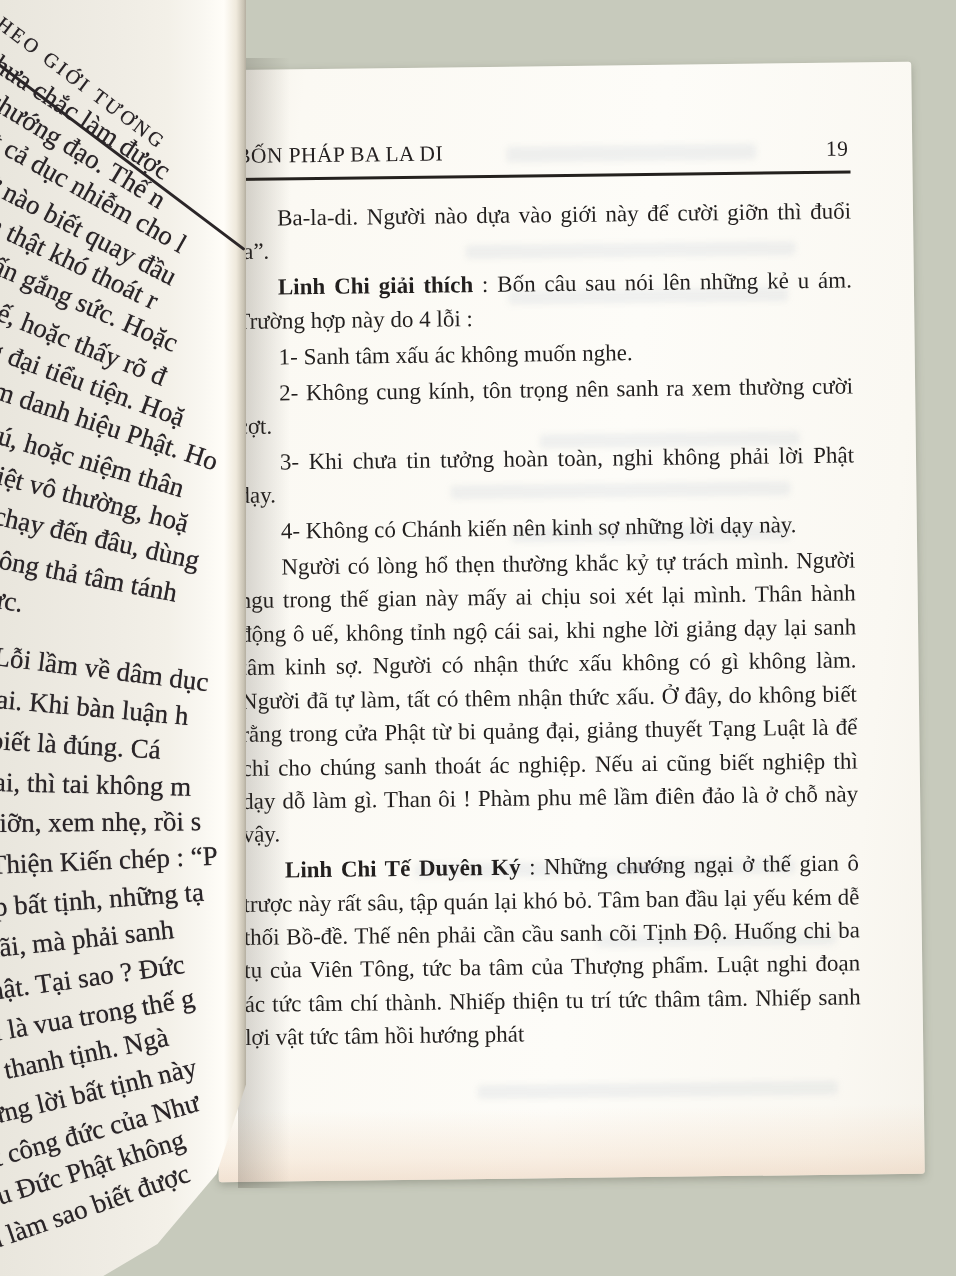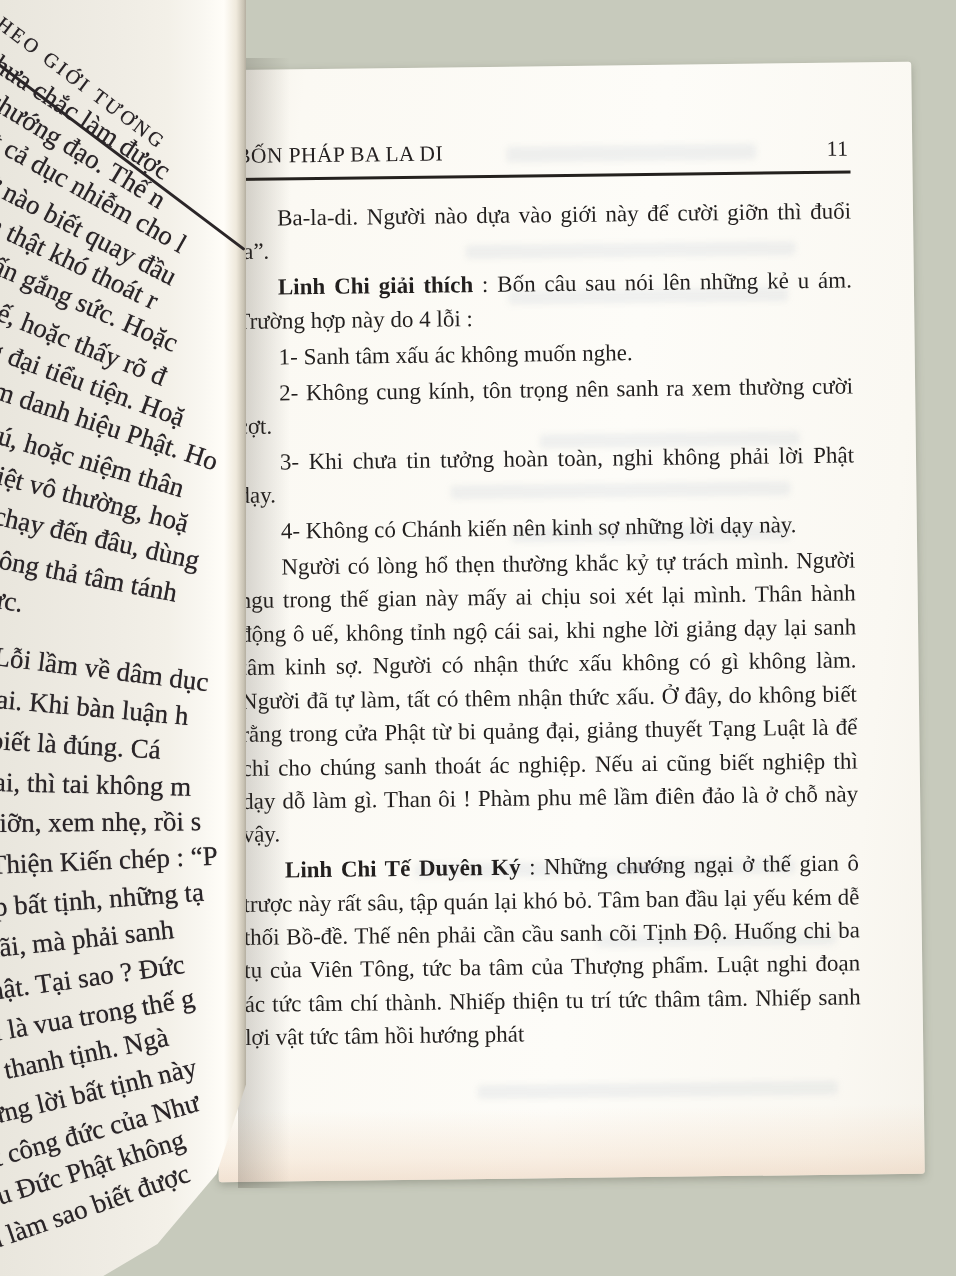--- a/index.html
+++ b/index.html
@@ -163,21 +163,21 @@
     <div class="ghost" style="left:240px; top:418px; width:340px; height:14px;"></div>
     <div class="ghost" style="left:300px; top:462px; width:280px; height:14px;"></div>
     <div class="ghost" style="left:200px; top:796px; width:380px; height:14px;"></div>
     <div class="ghost" style="left:380px; top:870px; width:240px; height:12px;"></div>
     <div class="ghost" style="left:260px; top:1018px; width:360px; height:14px;"></div>
     <div class="ghost-dash" style="left:408px; top:802px; width:46px;"></div>
 
     <div class="page-inner">
       <div class="header-row">
         <span>BỐN PHÁP BA LA DI</span>
-        <span>11</span>
+        <span>19</span>
       </div>
       <div class="body-text" id="paragraphs">
           <p class="para">Ba-la-di. Người nào dựa vào giới này để cười giỡn thì đuổi ra”.</p>
           <p class="para"><b>Linh Chi giải thích</b> : Bốn câu sau nói lên những kẻ u ám. Trường hợp này do 4 lỗi :</p>
           <p class="para">1- Sanh tâm xấu ác không muốn nghe.</p>
           <p class="para">2- Không cung kính, tôn trọng nên sanh ra xem thường cười cợt.</p>
           <p class="para">3- Khi chưa tin tưởng hoàn toàn, nghi không phải lời Phật dạy.</p>
           <p class="para">4- Không có Chánh kiến nên kinh sợ những lời dạy này.</p>
           <p class="para">Người có lòng hổ thẹn thường khắc kỷ tự trách mình. Người ngu trong thế gian này mấy ai chịu soi xét lại mình. Thân hành động ô uế, không tỉnh ngộ cái sai, khi nghe lời giảng dạy lại sanh tâm kinh sợ. Người có nhận thức xấu không có gì không làm. Người đã tự làm, tất có thêm nhận thức xấu. Ở đây, do không biết rằng trong cửa Phật từ bi quảng đại, giảng thuyết Tạng Luật là để chỉ cho chúng sanh thoát ác nghiệp. Nếu ai cũng biết nghiệp thì dạy dỗ làm gì. Than ôi ! Phàm phu mê lầm điên đảo là ở chỗ này vậy.</p>
           <p class="para"><b>Linh Chi Tế Duyên Ký</b> : Những chướng ngại ở thế gian ô trược này rất sâu, tập quán lại khó bỏ. Tâm ban đầu lại yếu kém dễ thối Bồ-đề. Thế nên phải cần cầu sanh cõi Tịnh Độ. Huống chi ba tụ của Viên Tông, tức ba tâm của Thượng phẩm. Luật nghi đoạn ác tức tâm chí thành. Nhiếp thiện tu trí tức thâm tâm. Nhiếp sanh lợi vật tức tâm hồi hướng phát</p>

